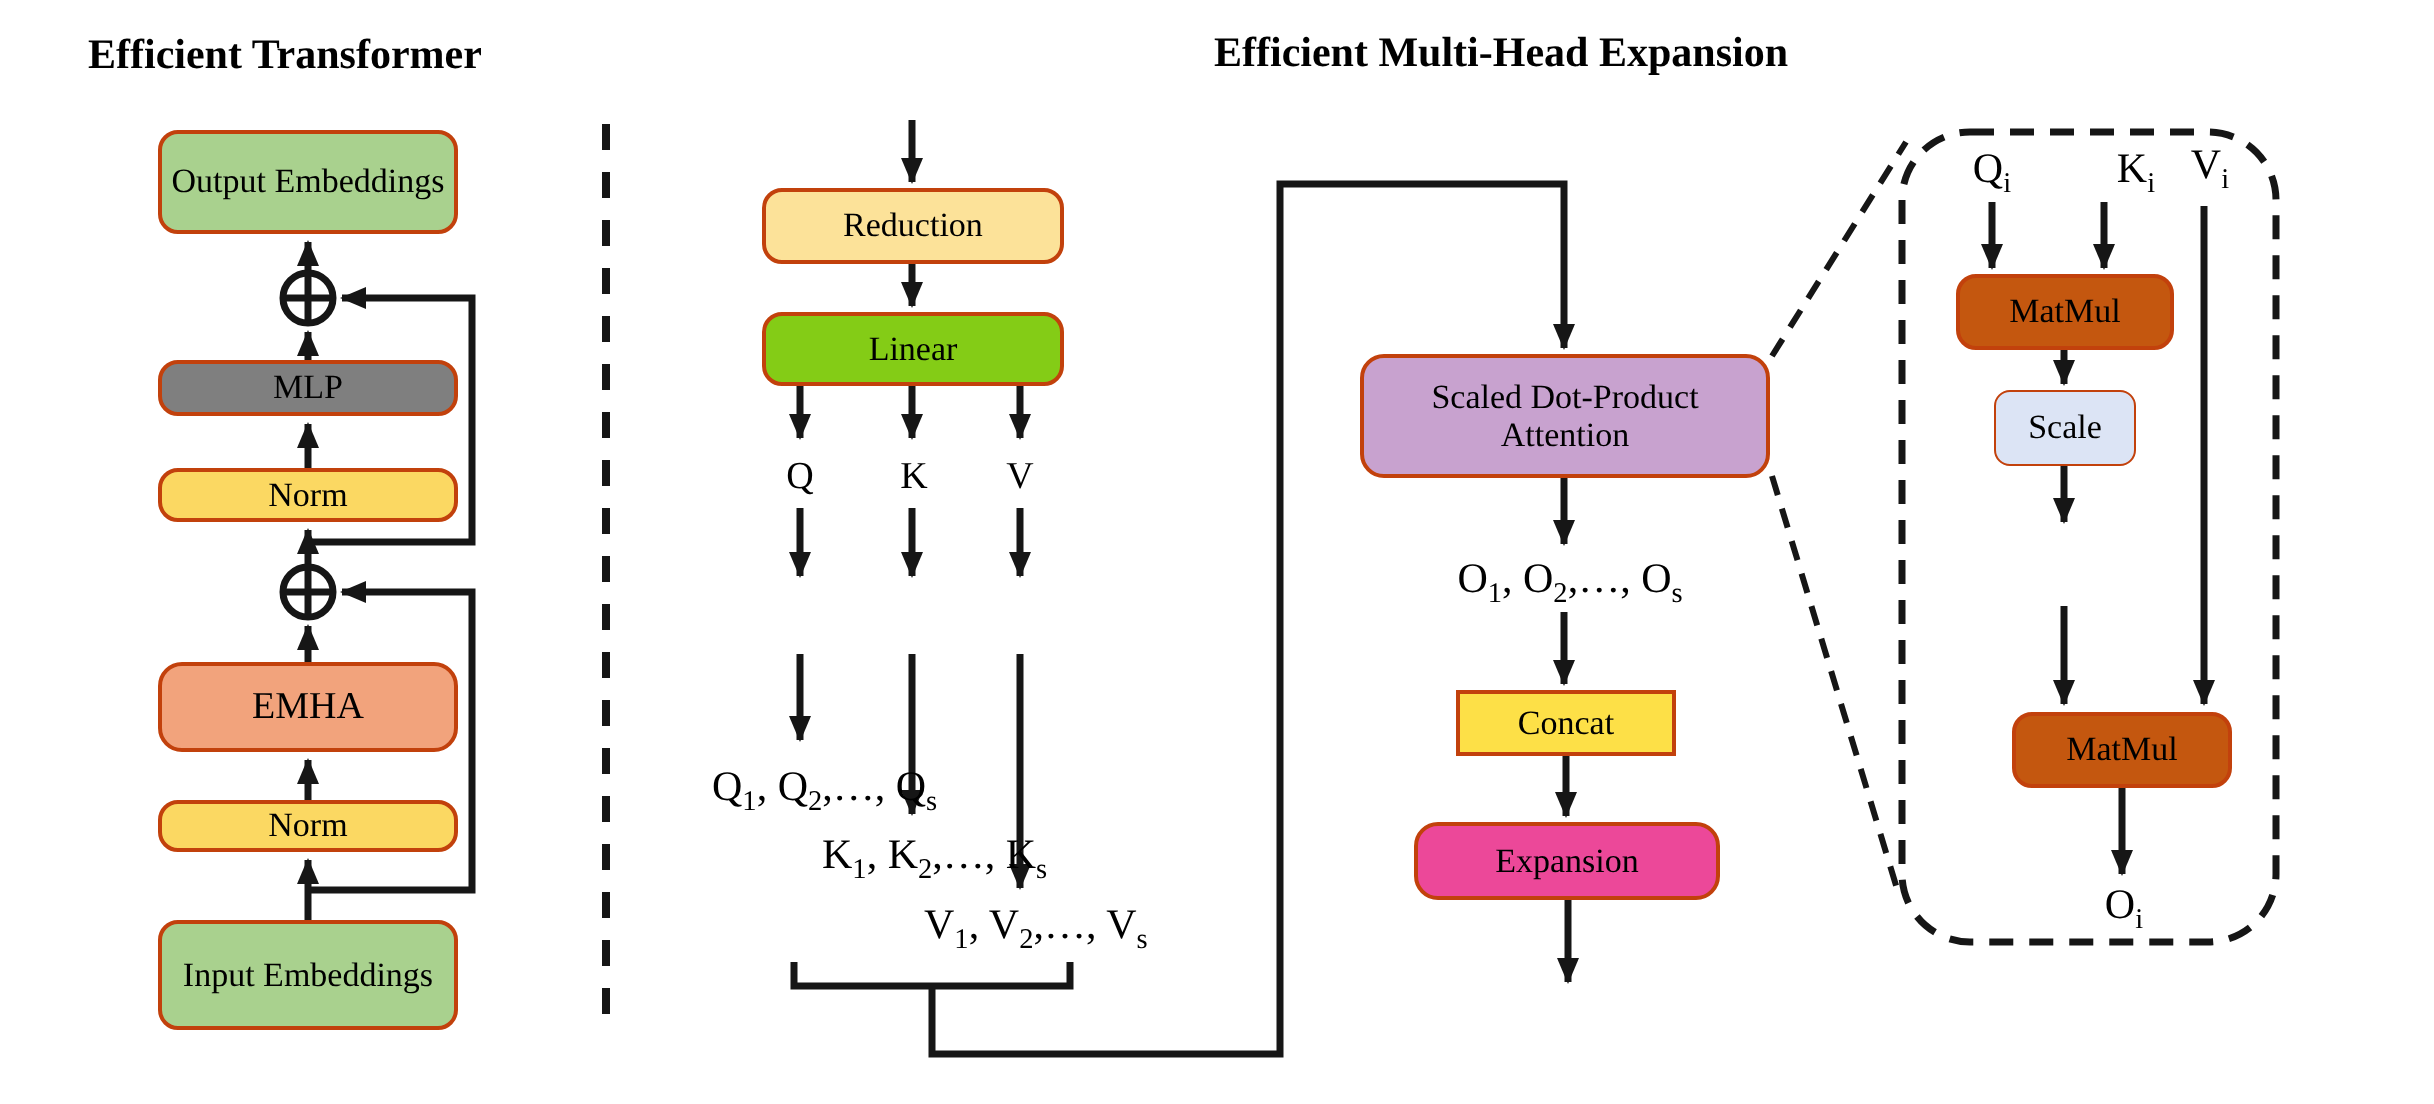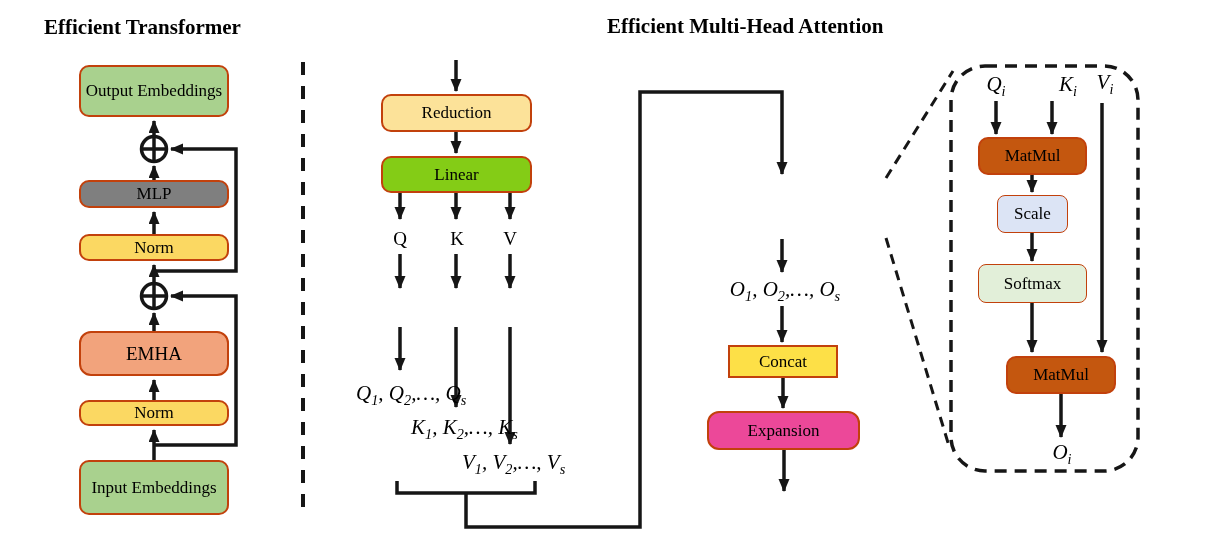--- a/index.html
+++ b/index.html
@@ -5,21 +5,21 @@
   html,body { margin:0; padding:0; background:#ffffff; }
   body { font-family:"Liberation Serif", serif; color:#000; }
   .stage { position:relative; width:1217px; height:552px; background:#ffffff; overflow:hidden; }
   svg.wires { position:absolute; left:0; top:0; width:1217px; height:552px; z-index:0; }
   .title { position:absolute; font-weight:bold; font-size:21px; white-space:nowrap; z-index:2; }
   .box { position:absolute; display:flex; align-items:center; justify-content:center;
          text-align:center; border:2px solid #c2410c; border-radius:10px; font-size:17px;
          line-height:1.12; box-sizing:border-box; z-index:1; }
   .sq { border-radius:0; }
   .lbl { position:absolute; font-size:19px; white-space:nowrap; z-index:2; }
-  .big { font-size:21px;font-style:italic; }
+  .big { font-size:21px; }
   .ctr { transform:translateX(-50%); }
   sub { font-size:68%; line-height:0; }
 </style>
 </head>
 <body>
 
 <div class="stage">
 
   <svg class="wires" viewBox="0 0 1217 552">
     <defs>
@@ -79,43 +79,43 @@
       <line x1="1061" y1="394" x2="1061" y2="437" marker-end="url(#ah)"></line>
     </g>
 
     <line x1="303" y1="62" x2="303" y2="515" stroke="#161616" stroke-width="4" stroke-dasharray="13 11"></line>
     <rect x="951" y="66" width="187" height="405" rx="34" fill="none" stroke="#161616" stroke-width="3.5" stroke-dasharray="12 8"></rect>
     <line x1="886" y1="178" x2="953" y2="71" stroke="#161616" stroke-width="3" stroke-dasharray="10 7"></line>
     <line x1="886" y1="238" x2="949" y2="446" stroke="#161616" stroke-width="3" stroke-dasharray="10 7"></line>
   </svg>
 
   <div class="title" style="left:44px; top:15px;">Efficient Transformer</div>
-  <div class="title" style="left:607px; top:14px;">Efficient Multi-Head Attention</div>
+  <div class="title" style="left:607px; top:14px;">Efficient Multi-Head Expansion</div>
 
   <div class="box" style="left: 79px; top: 65px; width: 150px; height: 52px; background-color: rgb(169, 209, 142);">Output Embeddings</div>
   <div class="box" style="left: 79px; top: 180px; width: 150px; height: 28px; background-color: rgb(127, 127, 127);">MLP</div>
   <div class="box" style="left: 79px; top: 234px; width: 150px; height: 27px; background-color: rgb(251, 216, 98);">Norm</div>
   <div class="box" style="left: 79px; top: 331px; width: 150px; height: 45px; font-size: 19px; border-radius: 12px; background-color: rgb(242, 163, 124);">EMHA</div>
   <div class="box" style="left: 79px; top: 400px; width: 150px; height: 26px; background-color: rgb(251, 216, 98);">Norm</div>
   <div class="box" style="left: 79px; top: 460px; width: 150px; height: 55px; background-color: rgb(169, 209, 142);">Input Embeddings</div>
 
   <div class="box" style="left: 381px; top: 94px; width: 151px; height: 38px; background-color: rgb(252, 226, 153);">Reduction</div>
   <div class="box" style="left: 381px; top: 156px; width: 151px; height: 37px; background-color: #84cc16;">Linear</div>
   <div class="lbl ctr" style="left:400px; top:228px;">Q</div>
   <div class="lbl ctr" style="left:457px; top:228px;">K</div>
   <div class="lbl ctr" style="left:510px; top:228px;">V</div>
   <div class="lbl big" style="left:356px; top:381px;">Q<sub>1</sub>, Q<sub>2</sub>,…, Q<sub>s</sub></div>
   <div class="lbl big" style="left:411px; top:415px;">K<sub>1</sub>, K<sub>2</sub>,…, K<sub>s</sub></div>
   <div class="lbl big" style="left:462px; top:450px;">V<sub>1</sub>, V<sub>2</sub>,…, V<sub>s</sub></div>
+  <div class="box" style="left: 680px; top: 177px; width: 205px; height: 62px; border-radius: 12px; border-width: 2.5px; background-color: rgb(200, 162, 207);">Scaled Dot-Product Attention</div>
   <div class="lbl big ctr" style="left:785px; top:277px;">O<sub>1</sub>, O<sub>2</sub>,…, O<sub>s</sub></div>
   <div class="box sq" style="left: 728px; top: 345px; width: 110px; height: 33px; background-color: #fde047;">Concat</div>
   <div class="box" style="left: 707px; top: 411px; width: 153px; height: 39px; border-radius: 12px; background-color: #ec4899;">Expansion</div>
 
   <div class="lbl big ctr" style="left:996px; top:72px;">Q<sub>i</sub></div>
   <div class="lbl big ctr" style="left:1052px; top:72px;margin-left:16px;">K<sub>i</sub></div>
   <div class="lbl big ctr" style="left:1105px; top:70px;">V<sub>i</sub></div>
   <div class="box" style="left: 978px; top: 137px; width: 109px; height: 38px; background-color: rgb(196, 87, 15);">MatMul</div>
   <div class="box" style="left: 997px; top: 195px; width: 71px; height: 38px; border-width: 1.5px; border-radius: 8px; background-color: rgb(220, 228, 245); text-align: right;">Scale</div>
-  <div class="box" style="left: 978px; top: 264px; width: 109px; height: 39px; border-width: 1.5px; border-radius: 8px; background-color: rgb(226, 239, 217);">Softmax</div>
   <div class="box" style="left: 1006px; top: 356px; width: 110px; height: 38px; background-color: rgb(196, 87, 15);">MatMul</div>
   <div class="lbl big ctr" style="left:1062px; top:440px;">O<sub>i</sub></div>
 
 </div>
 
 </body></html>

